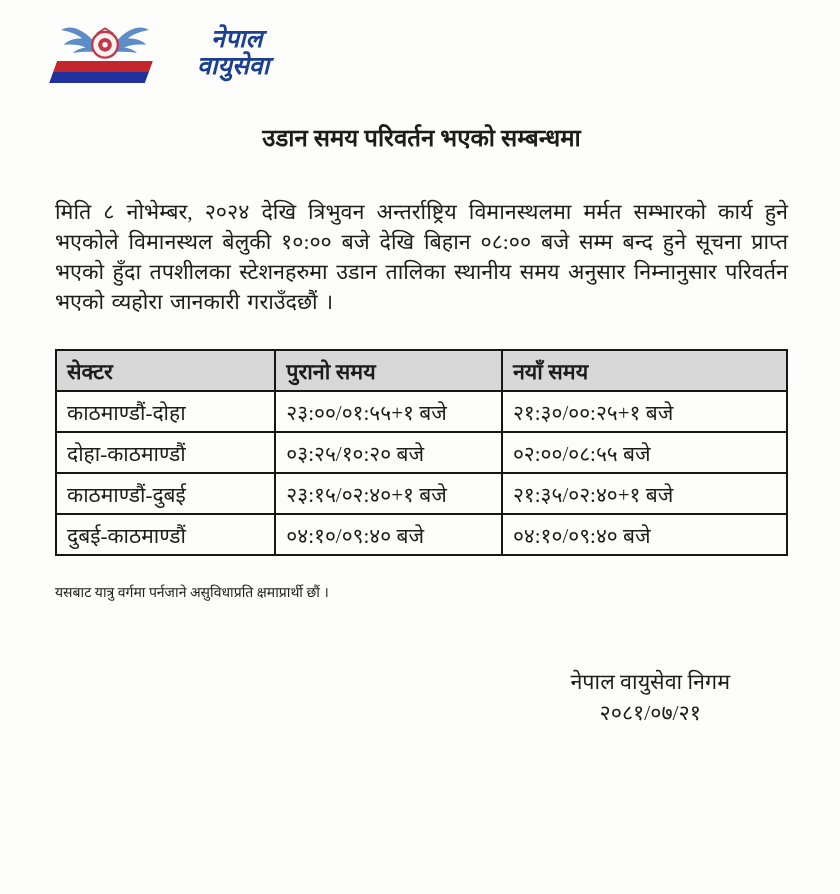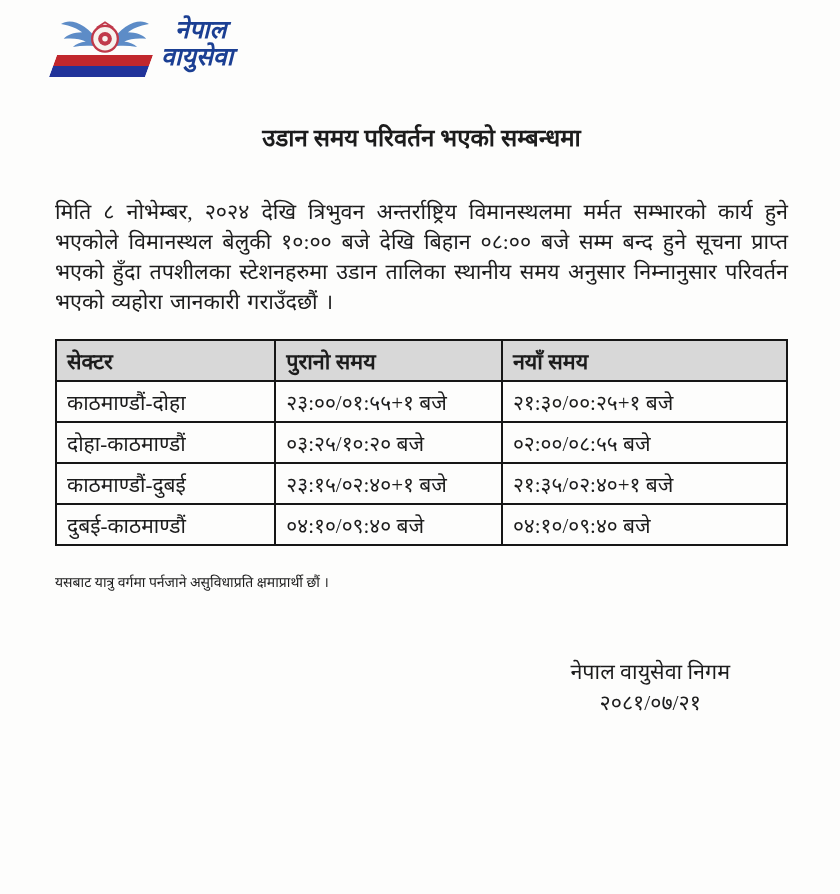--- a/index.html
+++ b/index.html
@@ -11,21 +11,21 @@
     color: #1c1c1c;
   }
   .page {
     width: 840px; height: 894px;
     background: #fdfdfc;
     padding: 14px 52px 0 55px;
     overflow: hidden;
   }
 
   
-  .logo { display: flex; align-items: flex-start; height: 74px; }
+  .logo { display: flex; align-items: center; height: 74px; gap: 36px; }
   .logo-emblem { position: relative; width: 100px; flex: 0 0 auto; }
   .wings { display: block; margin-left: 4px; }
   .flag {
     width: 96px; height: 22px;
     margin-top: -3px; margin-left: -2px;
     transform: skewX(-20deg);
     overflow: hidden;
   }
   .flag-red  { height: 11px; background: #c1272d; }
   .flag-blue { height: 11px; background: #21339a; }
@@ -53,21 +53,21 @@
   .body-text {
     margin: 44px 0 0;
     font-size: 21.5px; line-height: 30px;
     text-align: justify;
     word-spacing: 2px;
   }
 
   
   table.sched {
     width: 100%; border-collapse: collapse;
-    margin-top: 22px;
+    margin-top: 32px;
     font-size: 21px;
   }
   .sched th, .sched td {
     border: 2px solid #161616;
     padding: 3px 10px;
     height: 41px;
     text-align: left; vertical-align: middle;
     white-space: nowrap;
   }
   .sched th { background: #d8d8d8; font-weight: bold; font-size: 21.5px; }

